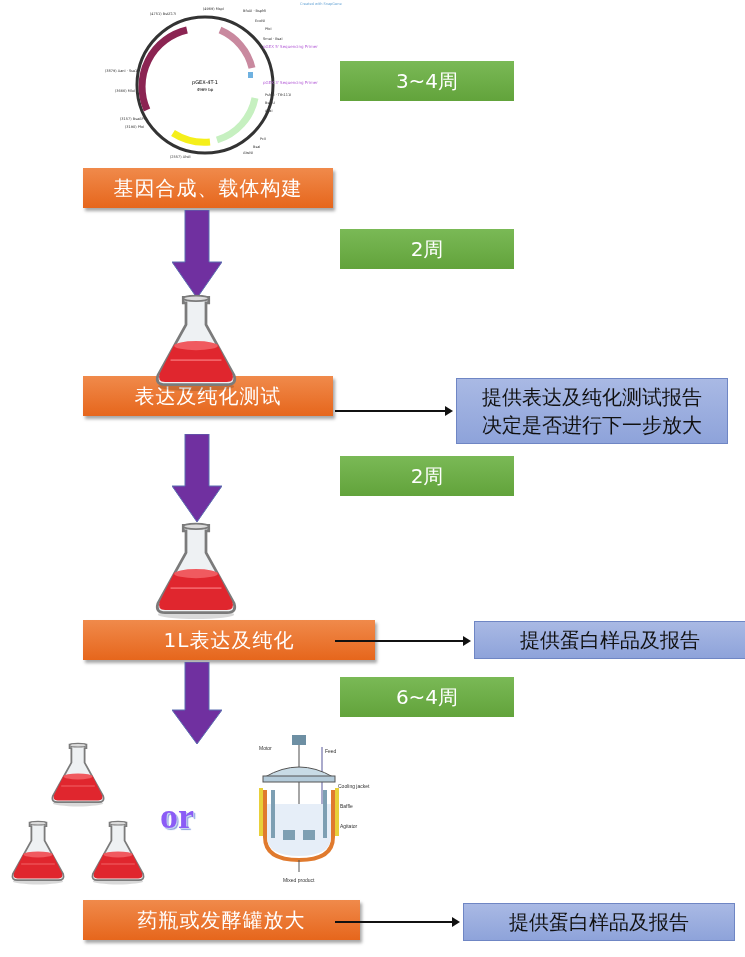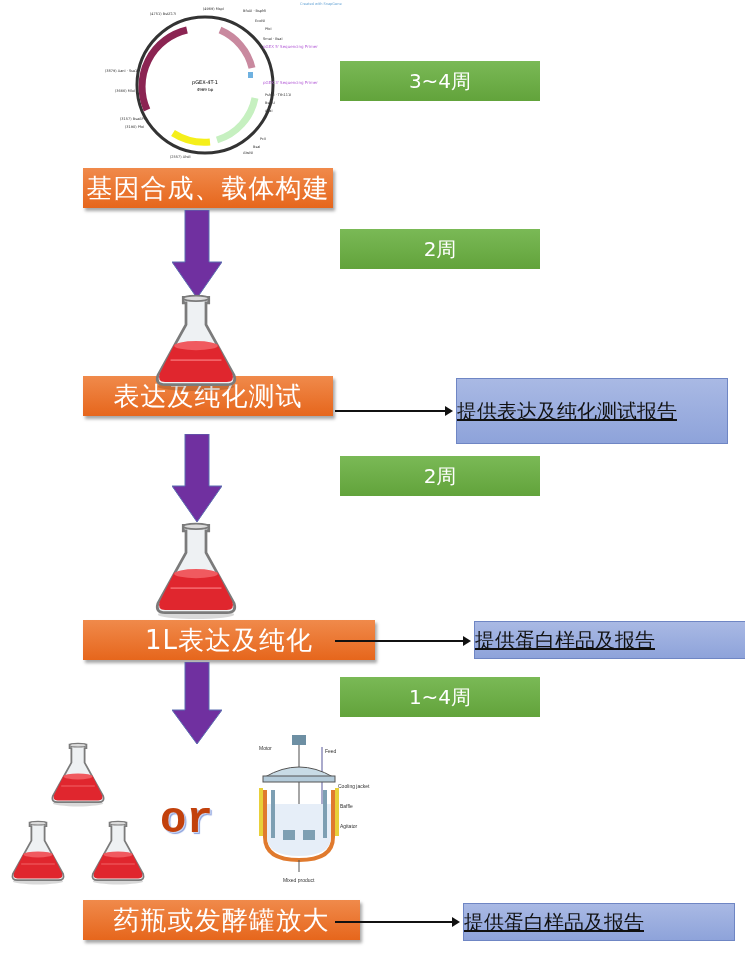--- a/index.html
+++ b/index.html
@@ -1,34 +1,34 @@
 <!DOCTYPE html>
 <html><head>
 <meta charset="utf-8">
 <style>
   html, body { margin:0; padding:0; background:#ffffff; }
   body { width:745px; height:957px; position:relative; overflow:hidden;
          font-family:"DejaVu Sans", sans-serif; }
   .abs { position:absolute; }
   .step { position:absolute; background:linear-gradient(#f08a4b, #e6661c);
           color:#fff; display:flex; align-items:center; justify-content:center;
-          box-shadow:2px 3px 3px rgba(0,0,0,0.35); font-size:26px; letter-spacing:1px; }
+          box-shadow:2px 3px 3px rgba(0,0,0,0.35); font-size:20px; letter-spacing:1px; }
   .dur { position:absolute; background:linear-gradient(#7ab956, #62a33b);
          color:#fff; display:flex; align-items:center; justify-content:center;
-         font-size:20px; width:200px; height:40px; left:340px; }
+         font-size:20px; width:174px; height:40px; left:340px; }
   .report { position:absolute; background:linear-gradient(#a9b9e4, #8ea3da);
             border:1px solid #6f86c4; color:#111; display:flex; flex-direction:column;
-            justify-content:center; font-size:20px; line-height:28px;text-decoration:underline; }
+            align-items:center; justify-content:center; font-size:20px; line-height:28px; }
   .arrow-line { position:absolute; height:2px; background:#111; }
   .arrow-line::after { content:""; position:absolute; right:-2px; top:-4px;
     border-left:8px solid #111; border-top:5px solid transparent; border-bottom:5px solid transparent; }
   .down { position:absolute; }
-  .or { position:absolute; left:160px; top:795px; font-size:44px; font-weight:bold;
-        color:#c2410c; text-shadow:1px 1px 0 #c9d4f2, 2px 2px 1px #8aa0dd;
-        font-family:Liberation Mono, monospace; }
+  .or { position:absolute; left:160px; top:795px; font-size:36px; font-weight:bold;
+        color:#8b5cf6; text-shadow:1px 1px 0 #c9d4f2, 2px 2px 1px #8aa0dd;
+        font-family:Liberation Serif, serif; }
 </style>
 </head>
 <body>
 
 <svg class="abs" style="left:95px;top:0;width:255px;height:162px" viewBox="0 0 255 162">
   <circle cx="110" cy="85" r="68" fill="none" stroke="#333" stroke-width="3"></circle>
   <path d="M92 30 A58 58 0 0 0 52 110" fill="none" stroke="#8b2452" stroke-width="7"></path>
   <path d="M125 30 A55 55 0 0 1 157 68" fill="none" stroke="#c9899f" stroke-width="7"></path>
   <path d="M160 98 A55 55 0 0 1 122 140" fill="none" stroke="#c6f0c0" stroke-width="7" stroke-opacity="1"></path>
   <path d="M115 142 A58 58 0 0 1 78 133" fill="none" stroke="#f5ef1a" stroke-width="7"></path>
@@ -60,24 +60,25 @@
 </svg>
 
 <div class="step" style="left:83px;top:168px;width:250px;height:40px">基因合成、载体构建</div>
 <div class="step" style="left:83px;top:376px;width:250px;height:40px">表达及纯化测试</div>
 <div class="step" style="left:83px;top:620px;width:292px;height:40px">1L表达及纯化</div>
 <div class="step" style="left:83px;top:900px;width:277px;height:40px">药瓶或发酵罐放大</div>
 
 <div class="dur" style="top:61px">3~4周</div>
 <div class="dur" style="top:229px">2周</div>
 <div class="dur" style="top:456px">2周</div>
-<div class="dur" style="top:677px">1~4周</div>
+<div class="dur" style="top:677px">6~4周</div>
 
 <div class="report" style="left:456px;top:378px;width:270px;height:64px">
   <span>提供表达及纯化测试报告</span>
+  <span>决定是否进行下一步放大</span>
 </div>
 <div class="report" style="left:474px;top:621px;width:270px;height:36px">
   <span>提供蛋白样品及报告</span>
 </div>
 <div class="report" style="left:463px;top:903px;width:270px;height:36px">
   <span>提供蛋白样品及报告</span>
 </div>
 
 <div class="arrow-line" style="left:335px;top:410px;width:116px"></div>
 <div class="arrow-line" style="left:335px;top:640px;width:134px"></div>

